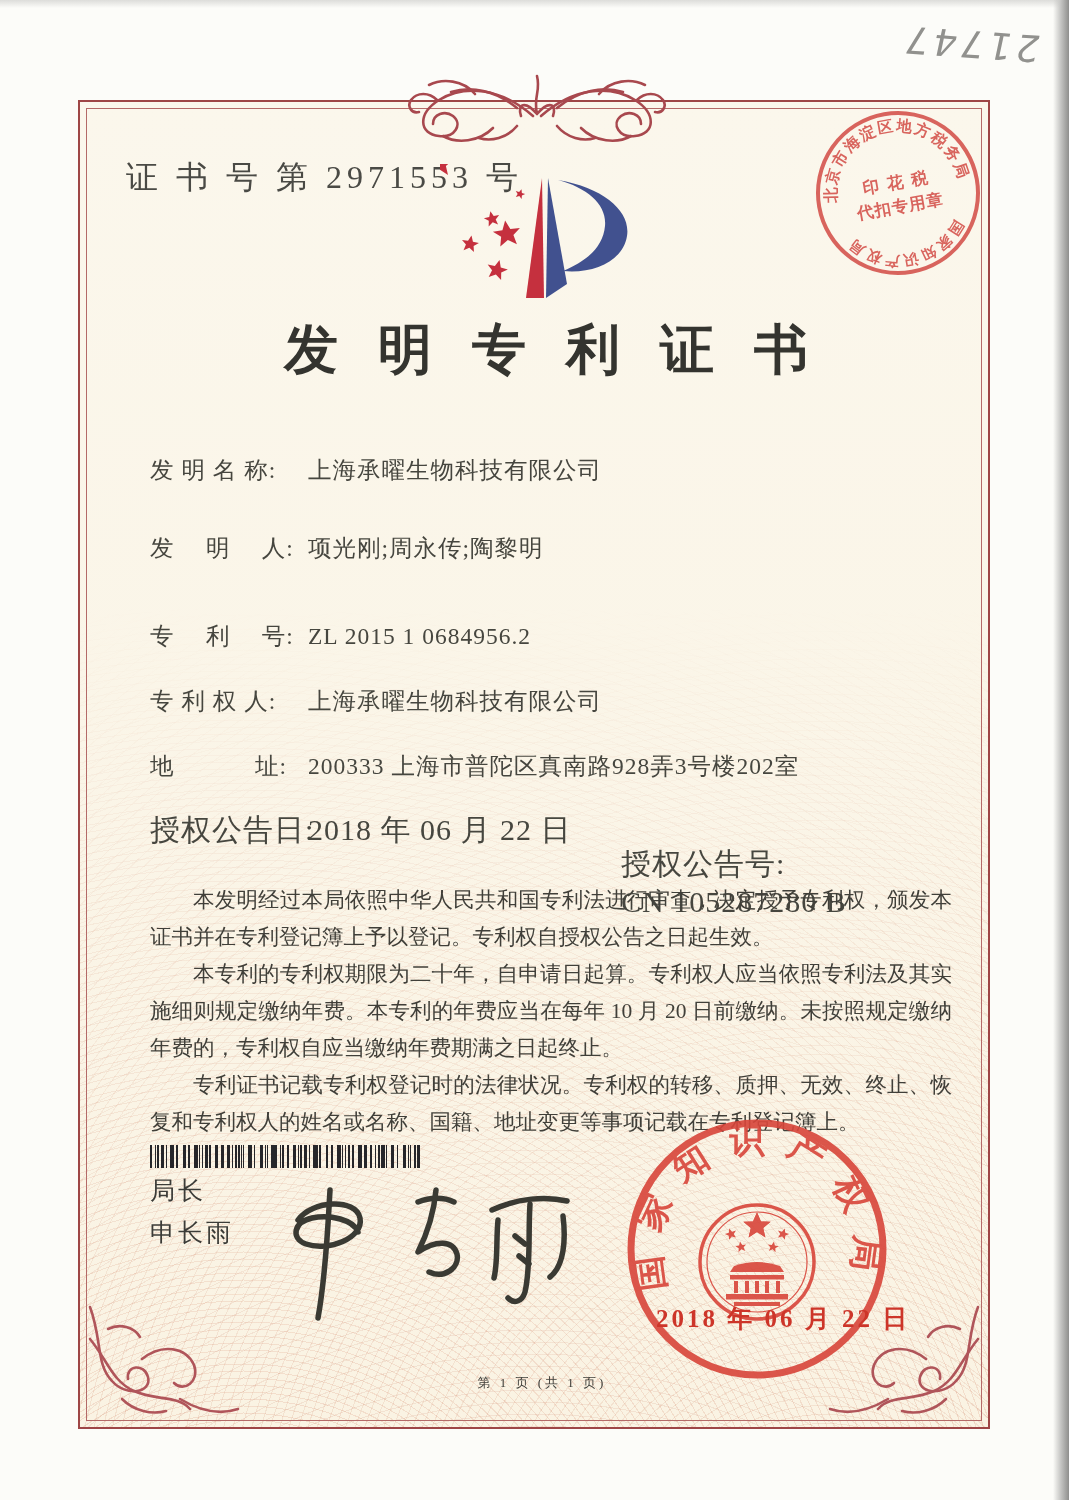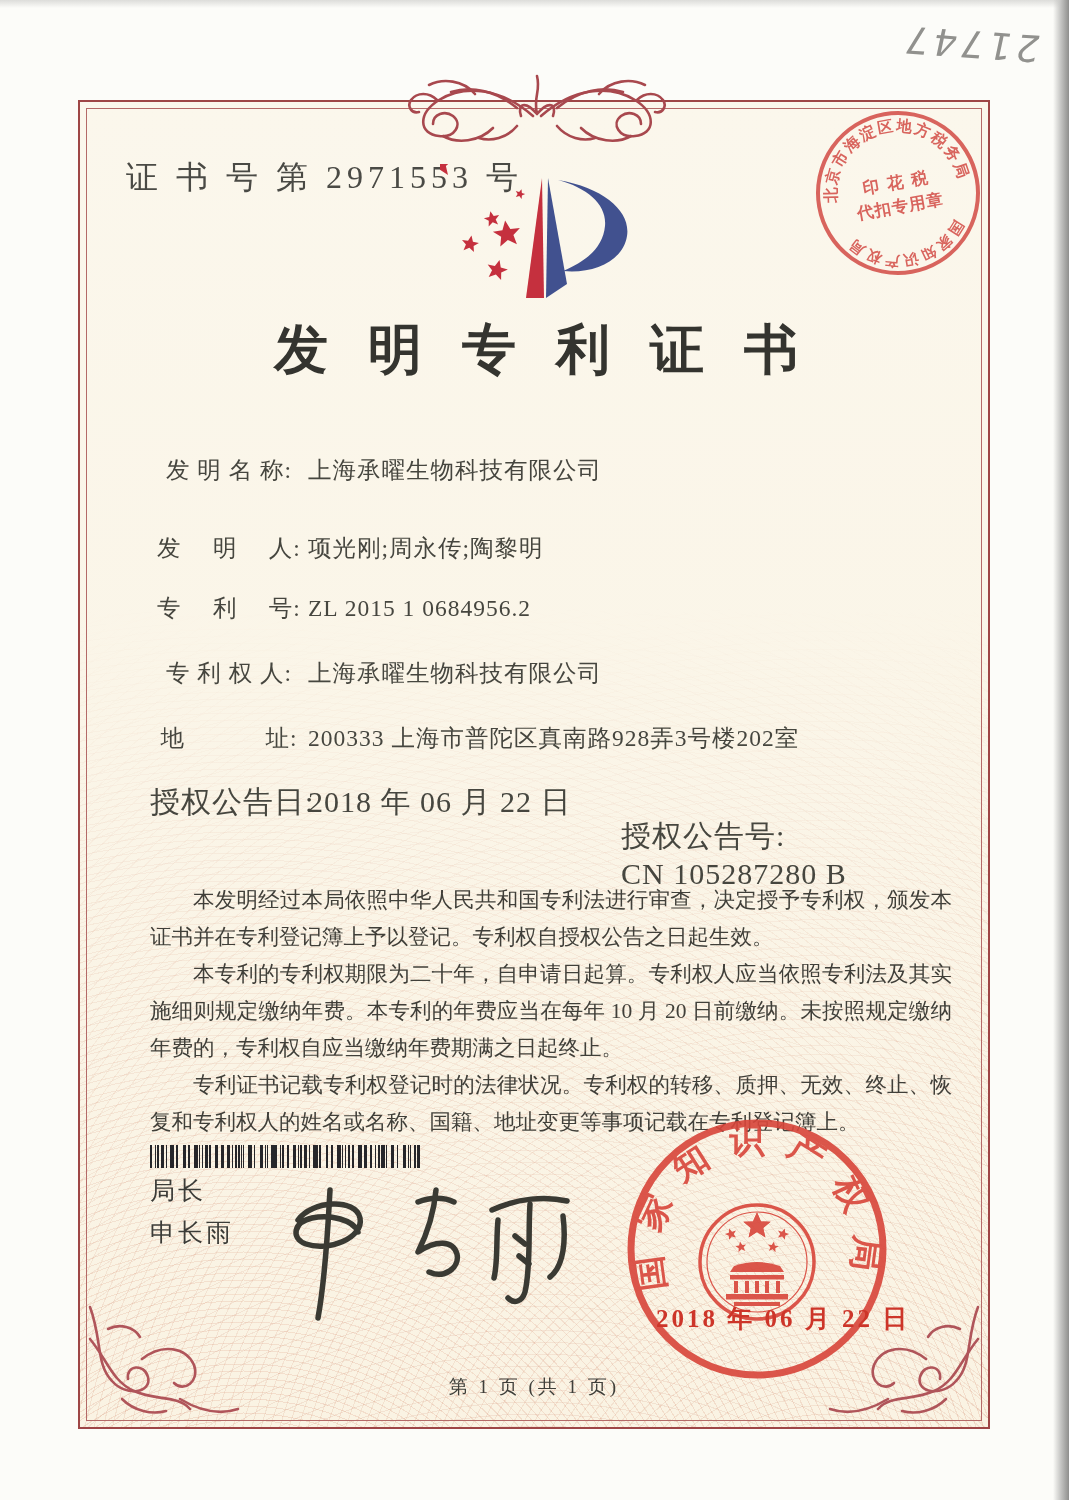--- a/index.html
+++ b/index.html
@@ -26,28 +26,28 @@
      mask-image:linear-gradient(to bottom,transparent 0 38%,rgba(0,0,0,.5) 62%,#000 100%);}
 
   .ornament-top{position:absolute;left:287px;top:-32px;}
   .ornament-bl{position:absolute;left:2px;bottom:-2px;}
   .ornament-br{position:absolute;right:2px;bottom:-2px;transform:scaleX(-1);}
 
   .cert-number{position:absolute;left:46px;top:54px;font-size:32px;letter-spacing:5px;color:#4a4a45;}
   .logo{position:absolute;left:360px;top:62px;}
   .tax-stamp{position:absolute;left:733px;top:6px;}
 
-  .cert-title{position:absolute;left:2px;top:212px;width:100%;text-align:center;
+  .cert-title{position:absolute;left:12px;top:212px;width:100%;text-align:center;
         font-size:54px;font-weight:600;color:#34342f;letter-spacing:40px;text-indent:40px;white-space:nowrap;}
 
   .fields{position:absolute;left:70px;top:352px;width:810px;}
   .f-row{display:flex;font-size:23.5px;color:#46463f;white-space:pre;align-items:baseline;}
-  .f-label{min-width:158px;letter-spacing:1px;text-align:center;}
+  .f-label{min-width:158px;letter-spacing:1px;}
   .f-value{letter-spacing:1px;}
-  .r0{margin-bottom:46px}.r1{margin-bottom:28px}.r2{margin-bottom:33px}
+  .r0{margin-bottom:46px}.r1{margin-bottom:56px}.r2{margin-bottom:33px}
   .r3{margin-bottom:35px}.r4{margin-bottom:33px}.r5{margin-bottom:28px}
   .grant-row{display:flex;font-size:30px;color:#46463f;white-space:pre;}
   .grant-pair1{display:flex;width:396px;}
 
   .paragraphs{position:absolute;left:70px;top:780px;width:802px;font-size:21.5px;
         line-height:37px;text-align:justify;color:#403f39;}
   .paragraphs p{margin:0;text-indent:2em;}
 
   .barcode{position:absolute;left:70px;top:1043px;width:270px;height:23px;
      background:
@@ -57,21 +57,21 @@
 
   .signer{position:absolute;left:70px;top:1070px;font-family:Liberation Mono, monospace;
         font-size:25px;color:#3c3c38;letter-spacing:3px;line-height:42px;}
   .signature{position:absolute;left:188px;top:1072px;}
 
   .seal{position:absolute;left:542px;top:1012px;}
   .seal-date{position:absolute;left:576px;top:1200px;font-size:25px;font-weight:bold;
         color:#cd3529;letter-spacing:3px;white-space:pre;}
 
   .footer{position:absolute;left:0;top:1272px;width:100%;text-align:center;
-        font-size:19px;color:#3f3f3a;letter-spacing:3px;}
+        font-size:13px;color:#3f3f3a;letter-spacing:3px;padding-left:8px;}
 
   svg text{font-family:"Liberation Serif","DejaVu Serif",serif;}
 </style>
 </head>
 <body>
 
 <div class="page">
   <div class="scan-edge-top"></div>
   <div class="scan-edge-right"></div>
 

